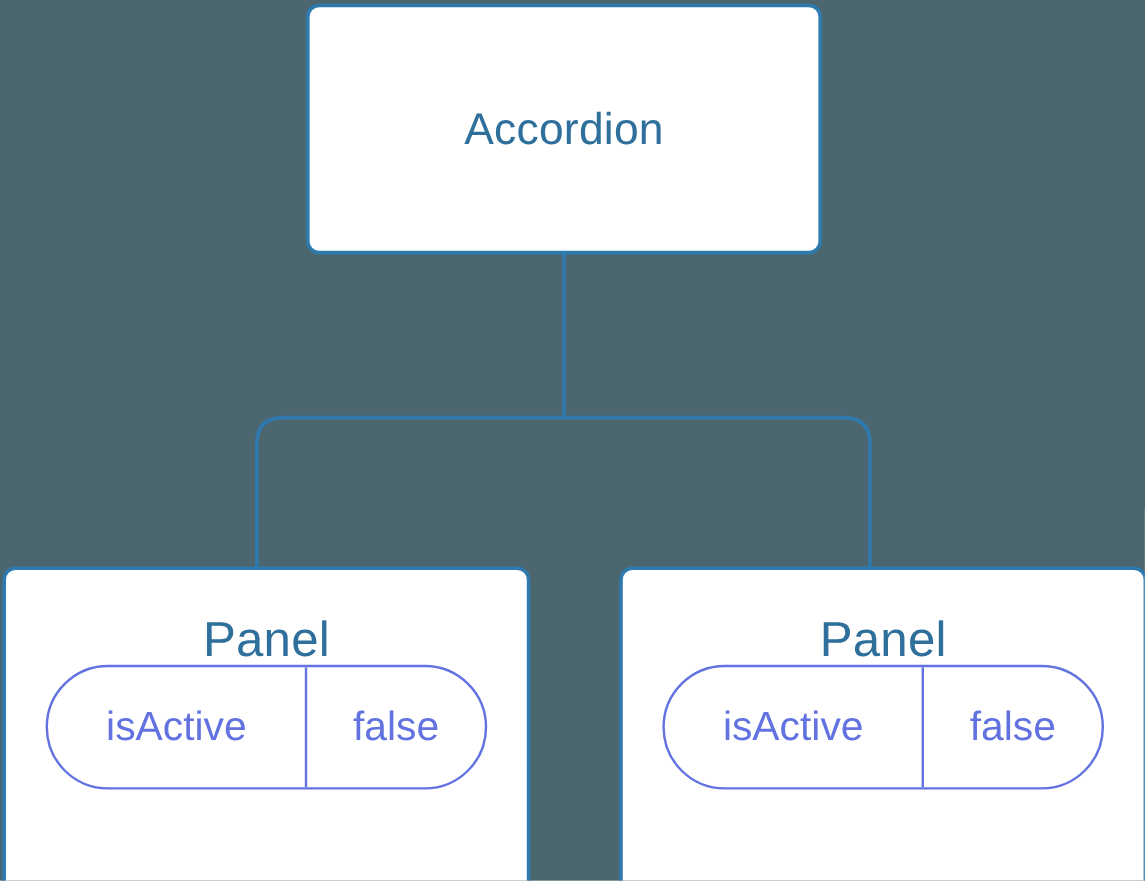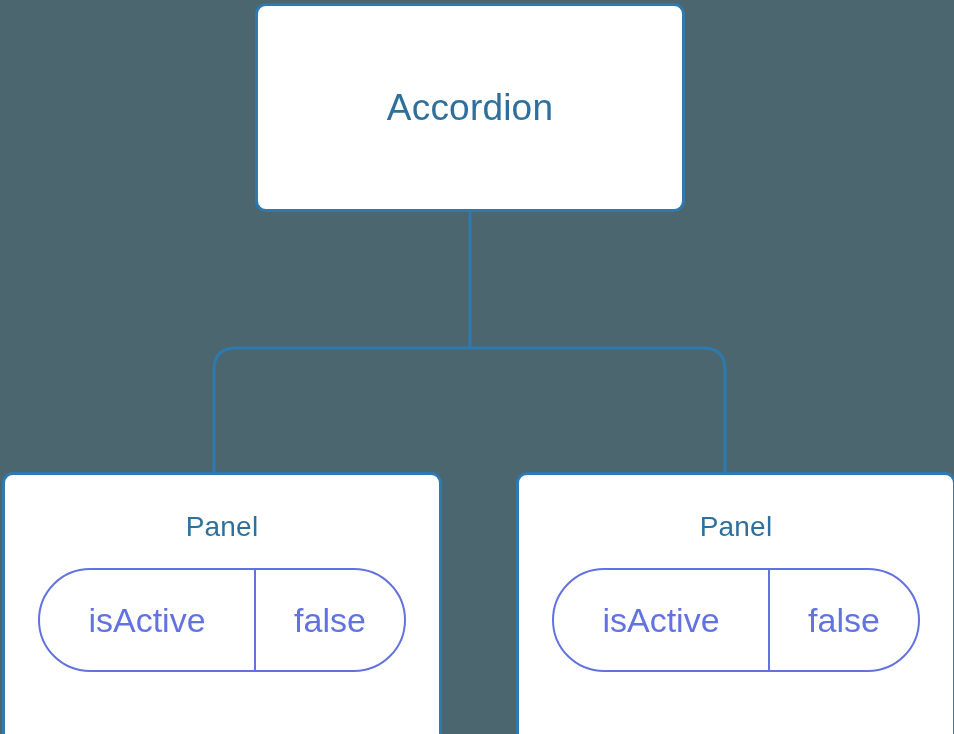--- a/index.html
+++ b/index.html
@@ -56,31 +56,30 @@
     height: 275px;
     justify-content: flex-start;
     padding-top: 38px;
   }
 
   .node-child-left  { left: 2px;   width: 440px; }
   .node-child-right { left: 516px; width: 440px; }
 
   .node-title {
     color: #2e6f9c;
-    font-size: 28px;
+    font-size: 41px;
     line-height: 1;
     font-weight: 400;
     letter-spacing: 0.2px;
     white-space: nowrap;
   }
   .node-root .node-title { font-size: 37px; }
 
   
   .pill {
-    margin-top: 27px;
     width: 368px;
     height: 104px;
     border: 2px solid #6272e0;
     border-radius: 52px;
     box-sizing: border-box;
     display: flex;
     align-items: stretch;
     background: #ffffff;
     overflow: hidden;
   }

